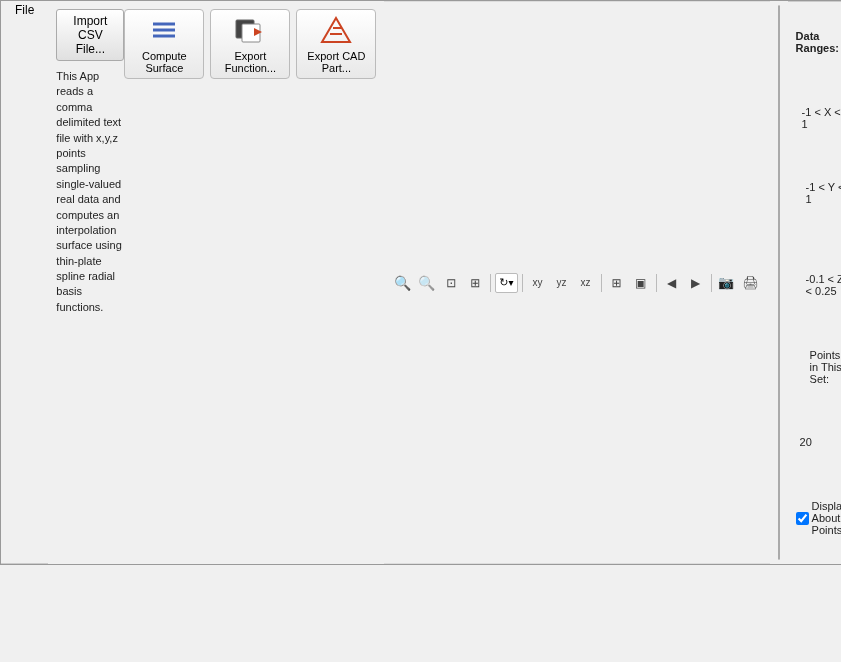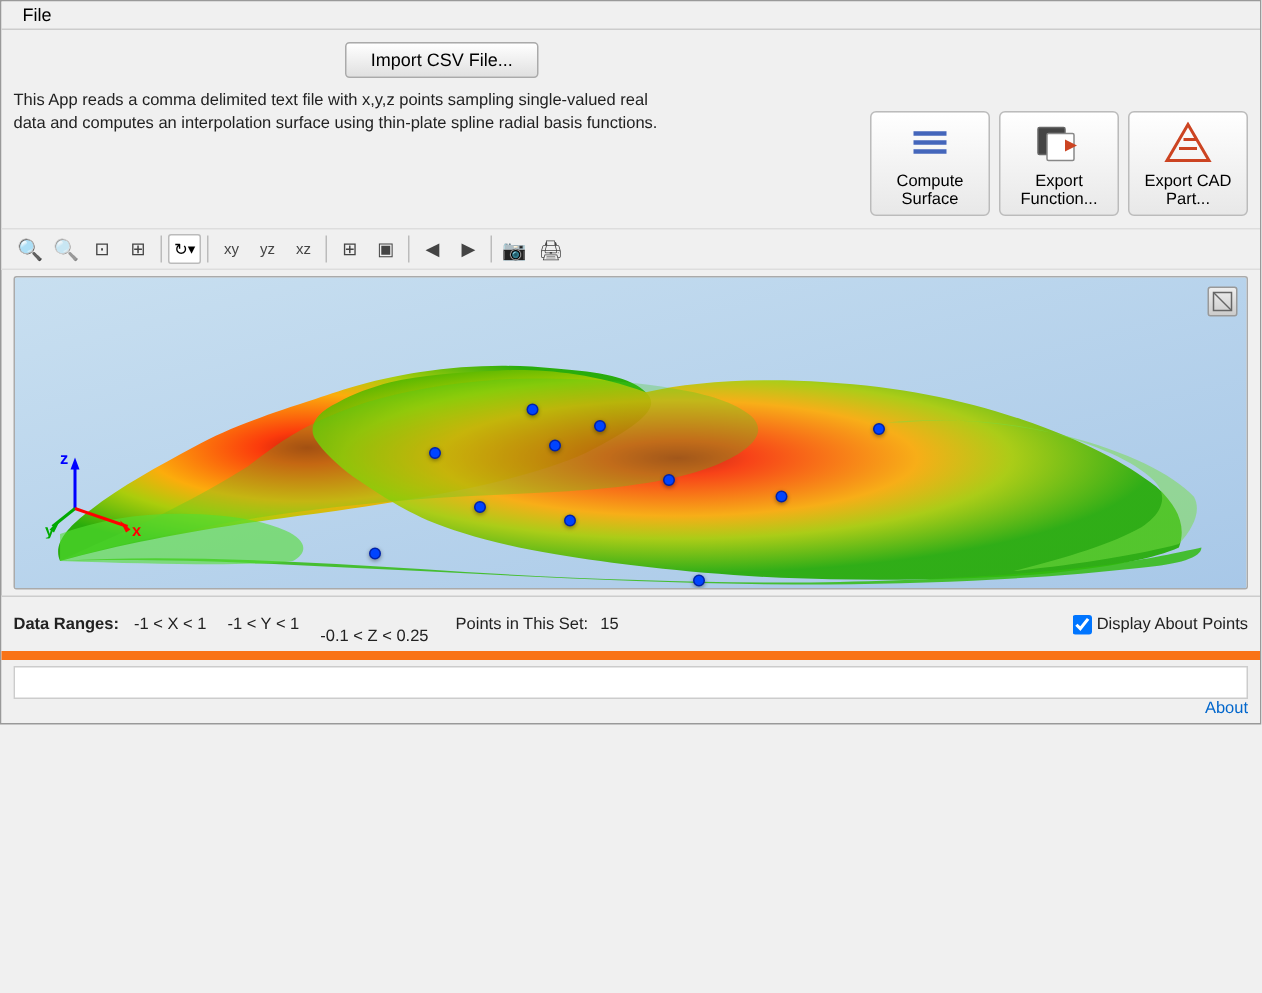--- a/index.html
+++ b/index.html
@@ -6,25 +6,25 @@
     body {
       font-family: Arial, sans-serif;
       font-size: 12px;
       background: #f0f0f0;
       width: 841px;
       height: 662px;
       overflow: hidden;
     }
     .window {
       width: 841px;
-      height: 483px;
+      height: 565px;
       background: #f0f0f0;
       border: 1px solid #999;
       display: flex;
-      flex-direction: column;
+      flex-direction: row;
     }
     .menu-bar {
       background: #f0f0f0;
       padding: 2px 8px;
       font-size: 12px;
       border-bottom: 1px solid #ccc;
     }
     .top-area {
       display: flex;
       padding: 8px;
@@ -51,21 +51,20 @@
     }
     .description-text {
       font-size: 11px;
       color: #222;
       line-height: 1.4;
       max-width: 440px;
     }
     .right-buttons {
       display: flex;
       gap: 6px;
-      margin-top: 46px;
     }
     .tool-btn {
       width: 80px;
       height: 70px;
       background: linear-gradient(to bottom, #ffffff, #e8e8e8);
       border: 1px solid #bbb;
       border-radius: 4px;
       cursor: pointer;
       display: flex;
       flex-direction: column;
@@ -455,21 +454,21 @@
       </svg>
     </div>
   </div>
 
   <div class="status-bar">
     <span class="status-label">Data Ranges:</span>
     <span style="margin-left:6px;">-1  &lt; X &lt;  1</span>
     <span style="margin-left:10px;">-1  &lt; Y &lt;  1</span>
     <span style="margin-left:10px;margin-top:16px;">-0.1  &lt; Z &lt;  0.25</span>
     <span style="margin-left:14px;">Points in This Set:</span>
-    <span style="margin-left:4px;">15</span>
+    <span style="margin-left:4px;">20</span>
     <div class="checkbox-area">
       <input type="checkbox" checked="" style="">
       <span>Display About Points</span>
     </div>
   </div>
 
   <div class="bottom-bar">
     <input class="status-input" type="text" value="" style="">
     <a class="about-link">About</a>
   </div>

